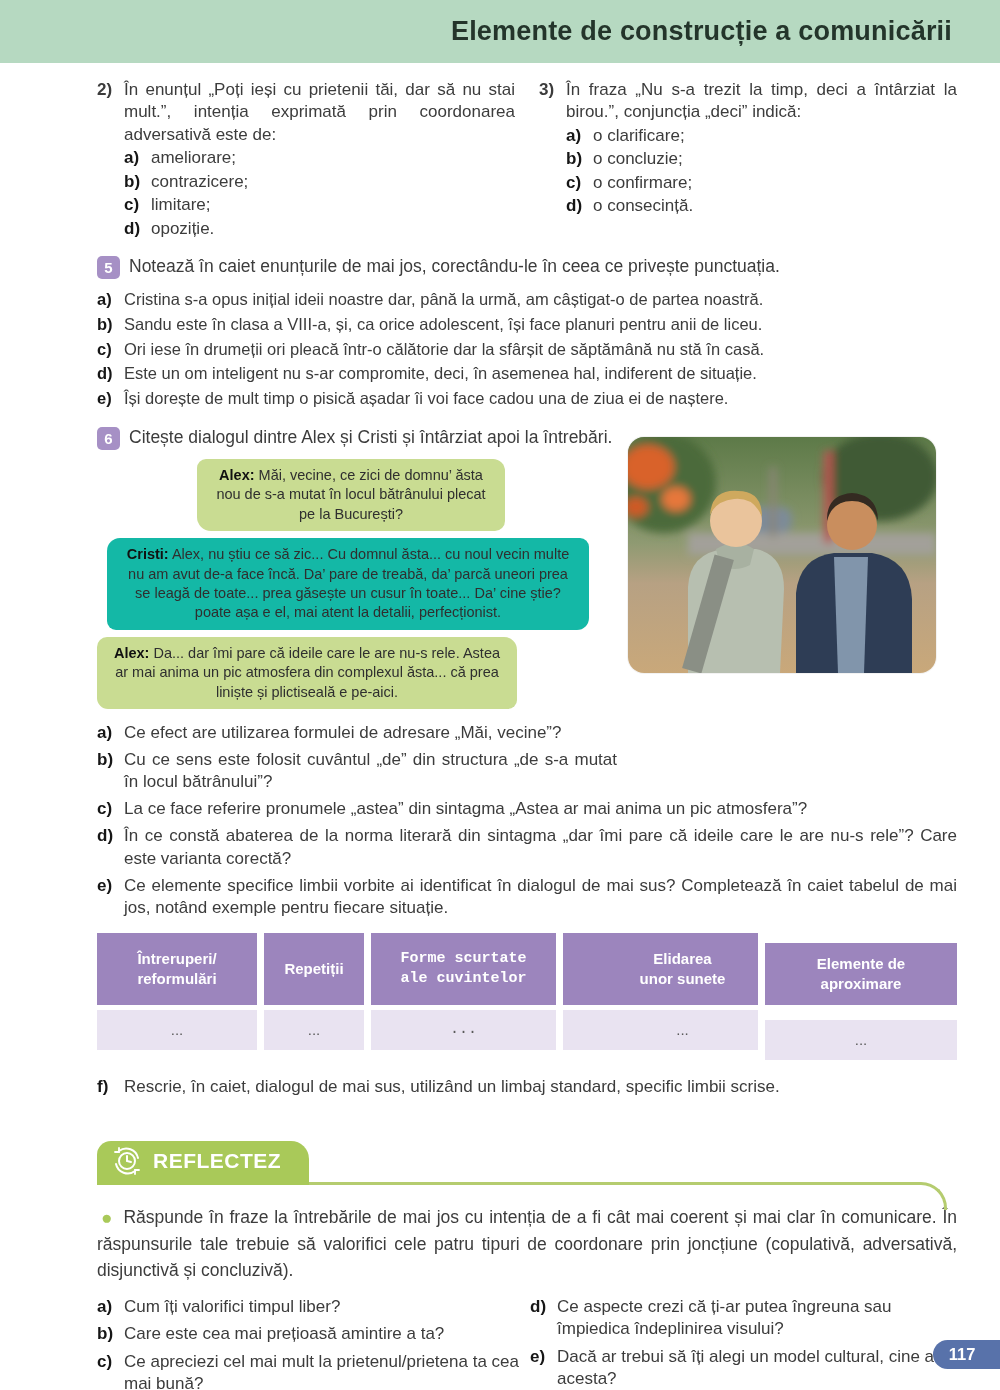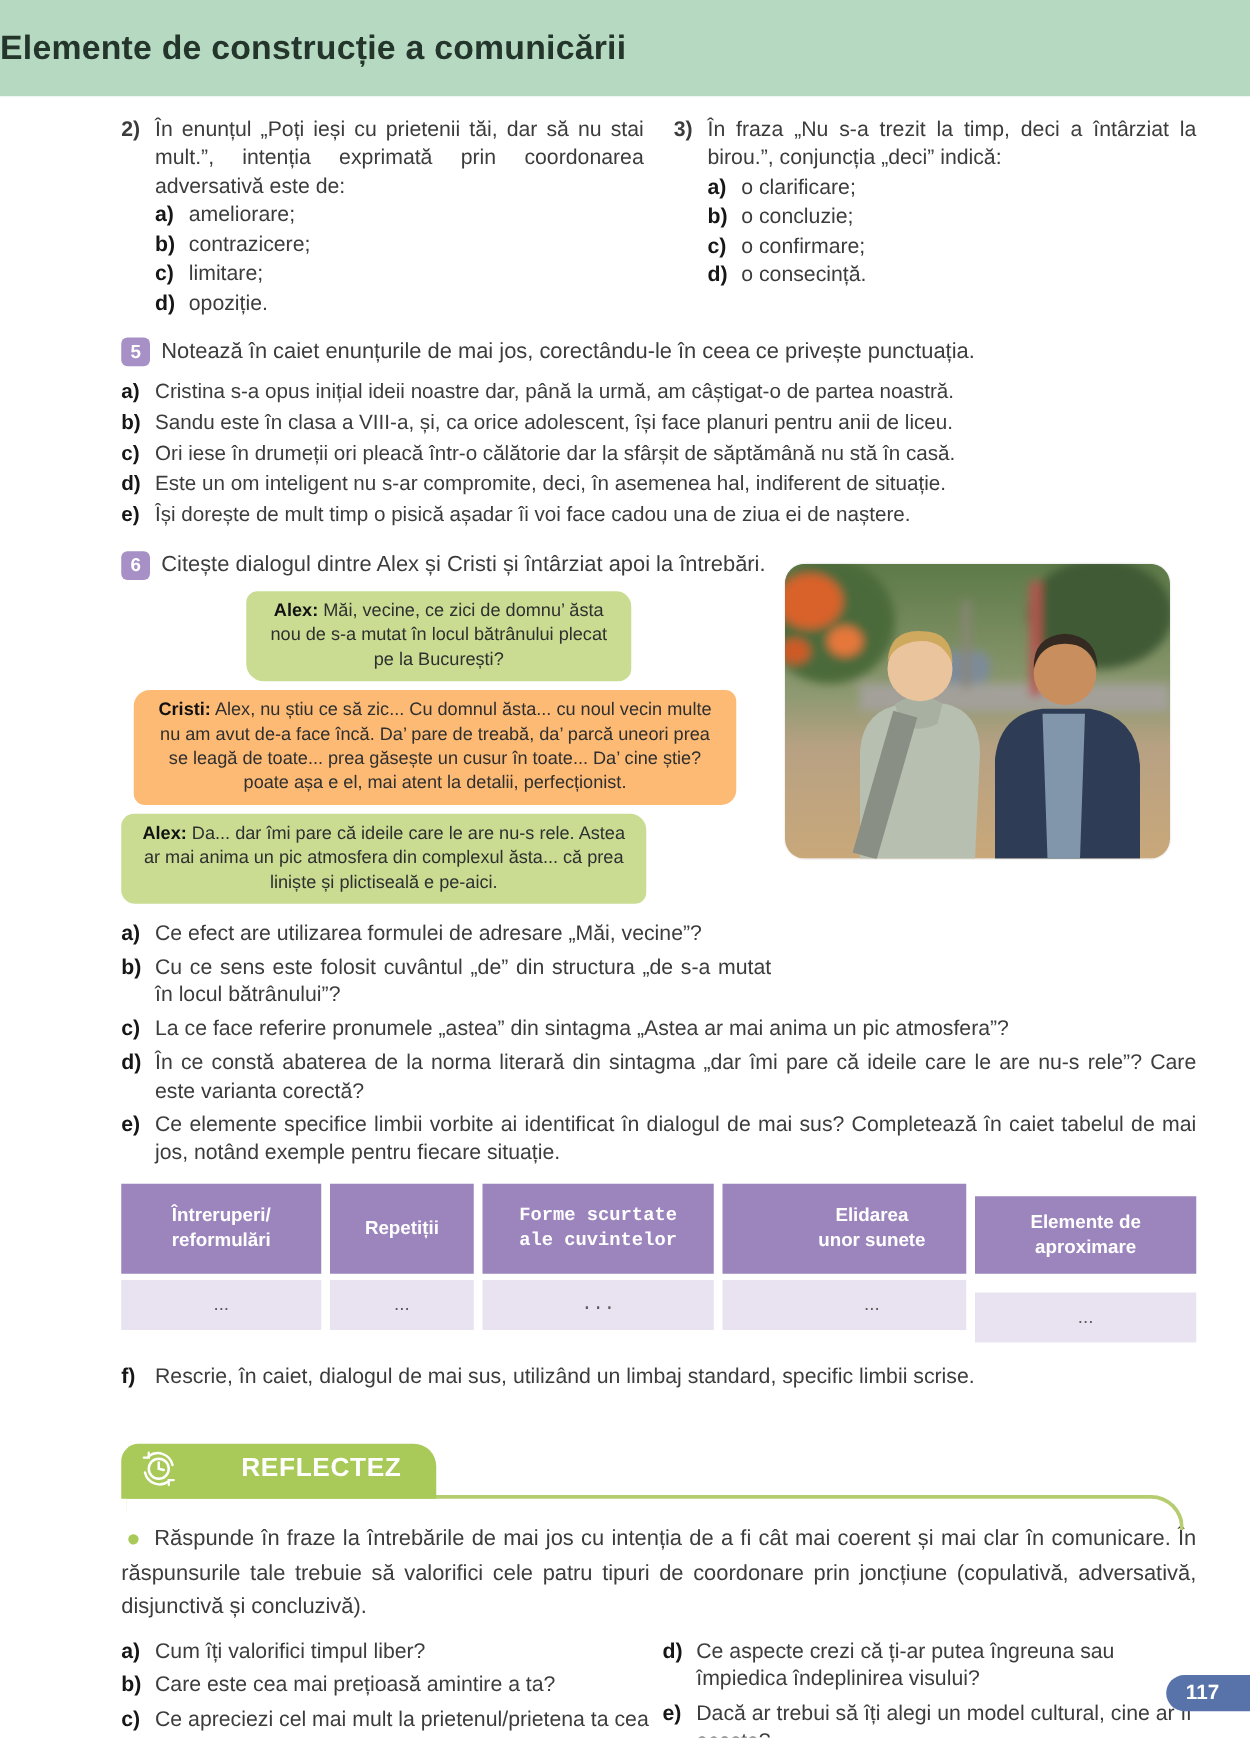--- a/index.html
+++ b/index.html
@@ -4,21 +4,21 @@
 <style>
   * { margin:0; padding:0; box-sizing:border-box; }
   html,body { width:1000px; }
   body {
     width:1000px; height:1390px; position:relative; background:#ffffff;
     font-family:"Liberation Sans", sans-serif; color:#3c3c3c; overflow:hidden;
   }
   b, .ltr { color:#161616; }
 
   
-  .band { height:77px; background:#b6d9c1; display:flex; align-items:center; padding-right:69px; }
+  .band { height:63px; background:#b6d9c1; display:flex; align-items:center; justify-content:flex-end; padding-right:48px; }
   .band h1 { font-size:27px; font-weight:600; color:#24352b; letter-spacing:.2px; }
 
   .main { padding:16px 43px 0 97px; }
 
   
   .quizrow { display:flex; gap:24px; }
   .quizcol { flex:1; }
   .qhead { display:flex; font-size:17px; line-height:1.32; }
   .qnum { font-weight:bold; width:27px; flex:none; }
   .qstem { text-align:justify; }
@@ -33,49 +33,49 @@
   .itemlist { margin-top:8px; }
   .item { display:flex; font-size:16.5px; line-height:1.5; }
   .item .ltr { font-weight:bold; width:27px; flex:none; }
 
   
   .dialogzone { position:relative; margin-top:9px; min-height:258px; }
   .bubblecol { width:520px; }
   .bubble { border-radius:9px; padding:7px 13px; font-size:14.5px; line-height:1.34; text-align:center; color:#2f2f2f; margin-bottom:7px; }
   .bubble .spk { font-weight:bold; color:#111; }
   .bub-green { background:#c9dc92; }
-  .bub-blue  { background:#fdba74; }
+  .bub-blue  { background:#14b8a6; }
   .b1 { width:308px; margin-left:100px; border-radius:9px 12px 10px 14px;}
   .b2 { width:482px; margin-left:10px;  border-radius:13px 9px 12px 9px;}
   .b3 { width:420px;  border-radius:10px 13px 9px 11px;}
   .qlist-narrow { margin-top:13px; width:520px; }
   .dq { display:flex; font-size:17px; line-height:1.3; margin-bottom:5px; }
   .dq .ltr { font-weight:bold; width:27px; flex:none; }
   .dq .dqtext { text-align:justify; }
   .qlist-wide { margin-top:4px; }
 
   .photo { position:absolute; left:531px; top:-22px; width:308px; height:236px; border-radius:16px; overflow:hidden; box-shadow:0 0 0 1px rgba(0,0,0,.05); }
 
   
   .vtable { margin-top:14px; }
   .vhead, .vbody { display:flex; gap:7px; }
   .vhead .hc { background:#9c85bd; color:#fff; font-weight:bold; font-size:15px; text-align:center;
                min-height:62px; display:flex; align-items:center; justify-content:center; white-space:pre-line; line-height:1.3; }
   .vbody { margin-top:5px; }
   .vbody .bc { background:#e9e3f1; color:#5a5a5a; font-size:15px; height:40px; display:flex; align-items:center; justify-content:center; }
-  .c1{width:160px;flex:none;} .c2{width:115px;flex:none;} .c3{width:185px;flex:none;font-family:Liberation Mono, monospace;} .c4{width:195px;flex:none;padding-left:44px;} .c5{flex:1;margin-top:10px;}
+  .c1{width:160px;flex:none;} .c2{width:100px;flex:none;} .c3{width:185px;flex:none;font-family:Liberation Mono, monospace;} .c4{width:195px;flex:none;padding-left:44px;} .c5{flex:1;margin-top:10px;}
 
   .frow { display:flex; font-size:17px; margin-top:17px; }
   .frow .ltr { font-weight:bold; width:27px; flex:none; }
 
   
   .sect { position:relative; }
   .sect-reflect { margin-top:44px; }
   .slabel { position:relative; z-index:2; display:inline-flex; align-items:center; height:44px;
-            padding:0 28px 4px 14px; border-radius:14px 18px 0 0; color:#fff; font-weight:bold; font-size:21px; letter-spacing:.5px;gap:40px; }
+            padding:0 28px 4px 14px; border-radius:14px 18px 0 0; color:#fff; font-weight:bold; font-size:21px; letter-spacing:.5px; }
   .slabel .sicon { margin-right:10px; display:flex; }
   .lab-green { background:#a9c959; }
   .bracket { position:absolute; left:4px; right:10px; top:41px; height:28px;
              border-top:3px solid #b5cc6f; border-right:3px solid #b5cc6f; border-top-right-radius:26px; }
   .sintro { margin-top:19px; font-size:17.5px; line-height:1.48; text-align:justify; }
   .dot { font-size:19px; vertical-align:-1px; margin:0 10px 0 4px; }
   .dot-green { color:#a9c959; }
   .twocol { display:flex; margin-top:12px; }
   .tcleft { width:433px; flex:none; }
   .tcright { flex:1; }

